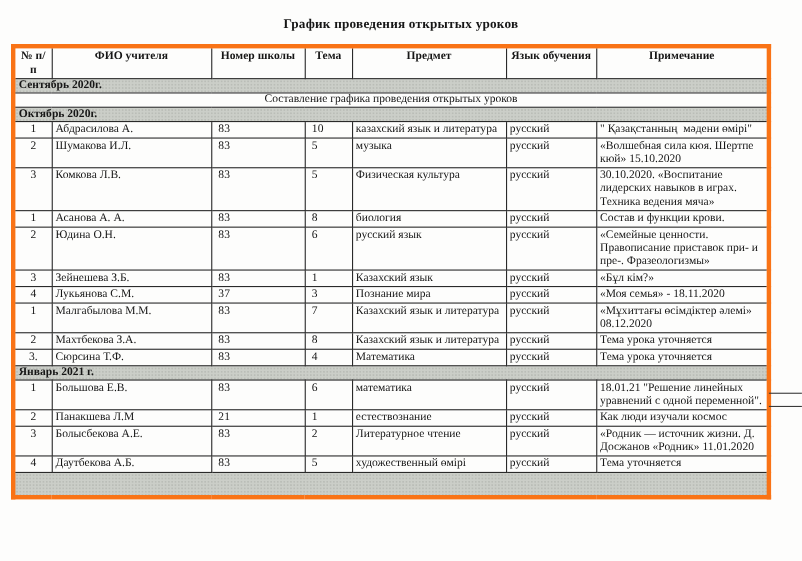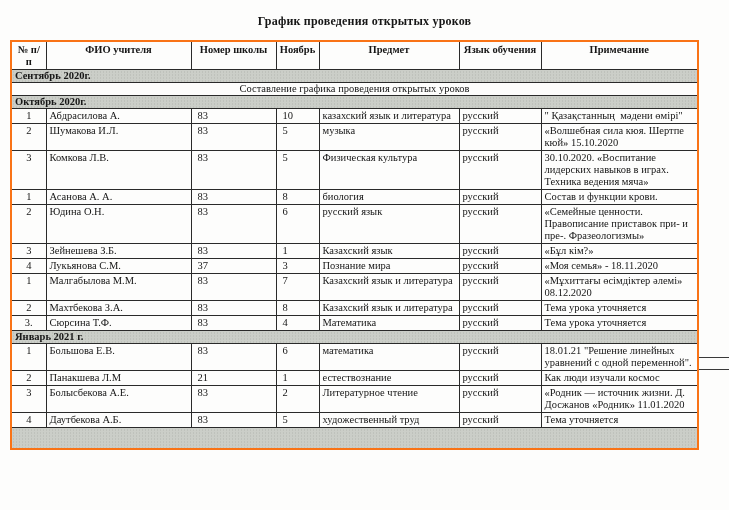--- a/index.html
+++ b/index.html
@@ -15,21 +15,21 @@
     text-align:center;
     font-weight:bold;
     font-size:12px;
     letter-spacing:0.2px;
   }
   table {
     border-collapse:collapse;
     table-layout:fixed;
     width:687px;
     margin:11px 0 0 10px;
-    border:2px solid #f97316;
+    border:4px solid #f97316;
   }
   th, td {
     border:1px solid #2a2a2a;
     font-size:10.5px;
     line-height:12px;
     padding:1px 3px 1px 3px;
     vertical-align:top;
     text-align:left;
     overflow:hidden;
     white-space:pre-wrap;
@@ -87,21 +87,21 @@
       <col style="width:43px">
       <col style="width:140px">
       <col style="width:82px">
       <col style="width:157px">
     </colgroup>
     <thead>
       <tr>
           <th>№ п/п</th>
           <th>ФИО учителя</th>
           <th>Номер школы</th>
-          <th>Ноябрь</th>
+          <th>Тема</th>
           <th>Предмет</th>
           <th>Язык обучения</th>
           <th>Примечание</th>
         </tr>
     </thead>
     <tbody>
         <tr class="band">
           <td colspan="7">Сентябрь 2020г.</td>
         </tr>
         <tr class="subtitle-row">
@@ -228,21 +228,21 @@
           <td class="grade">2</td>
           <td class="subject">Литературное чтение</td>
           <td class="language">русский</td>
           <td class="note">«Родник — источник жизни. Д. Досжанов «Родник» 11.01.2020</td>
         </tr>
         <tr>
           <td class="num">4</td>
           <td class="name">Даутбекова А.Б.</td>
           <td class="school">83</td>
           <td class="grade">5</td>
-          <td class="subject">художественный труд</td>
+          <td class="subject">художественный өмірі</td>
           <td class="language">русский</td>
           <td class="note">Тема уточняется</td>
         </tr>
         <tr class="bottom-band">
           <td colspan="7"></td>
         </tr>
       </tbody>
   </table>
 
   <div class="ext-line" id="ext-line-1" style="left: 699px; width: 30px; top: 356.5px;"></div>

